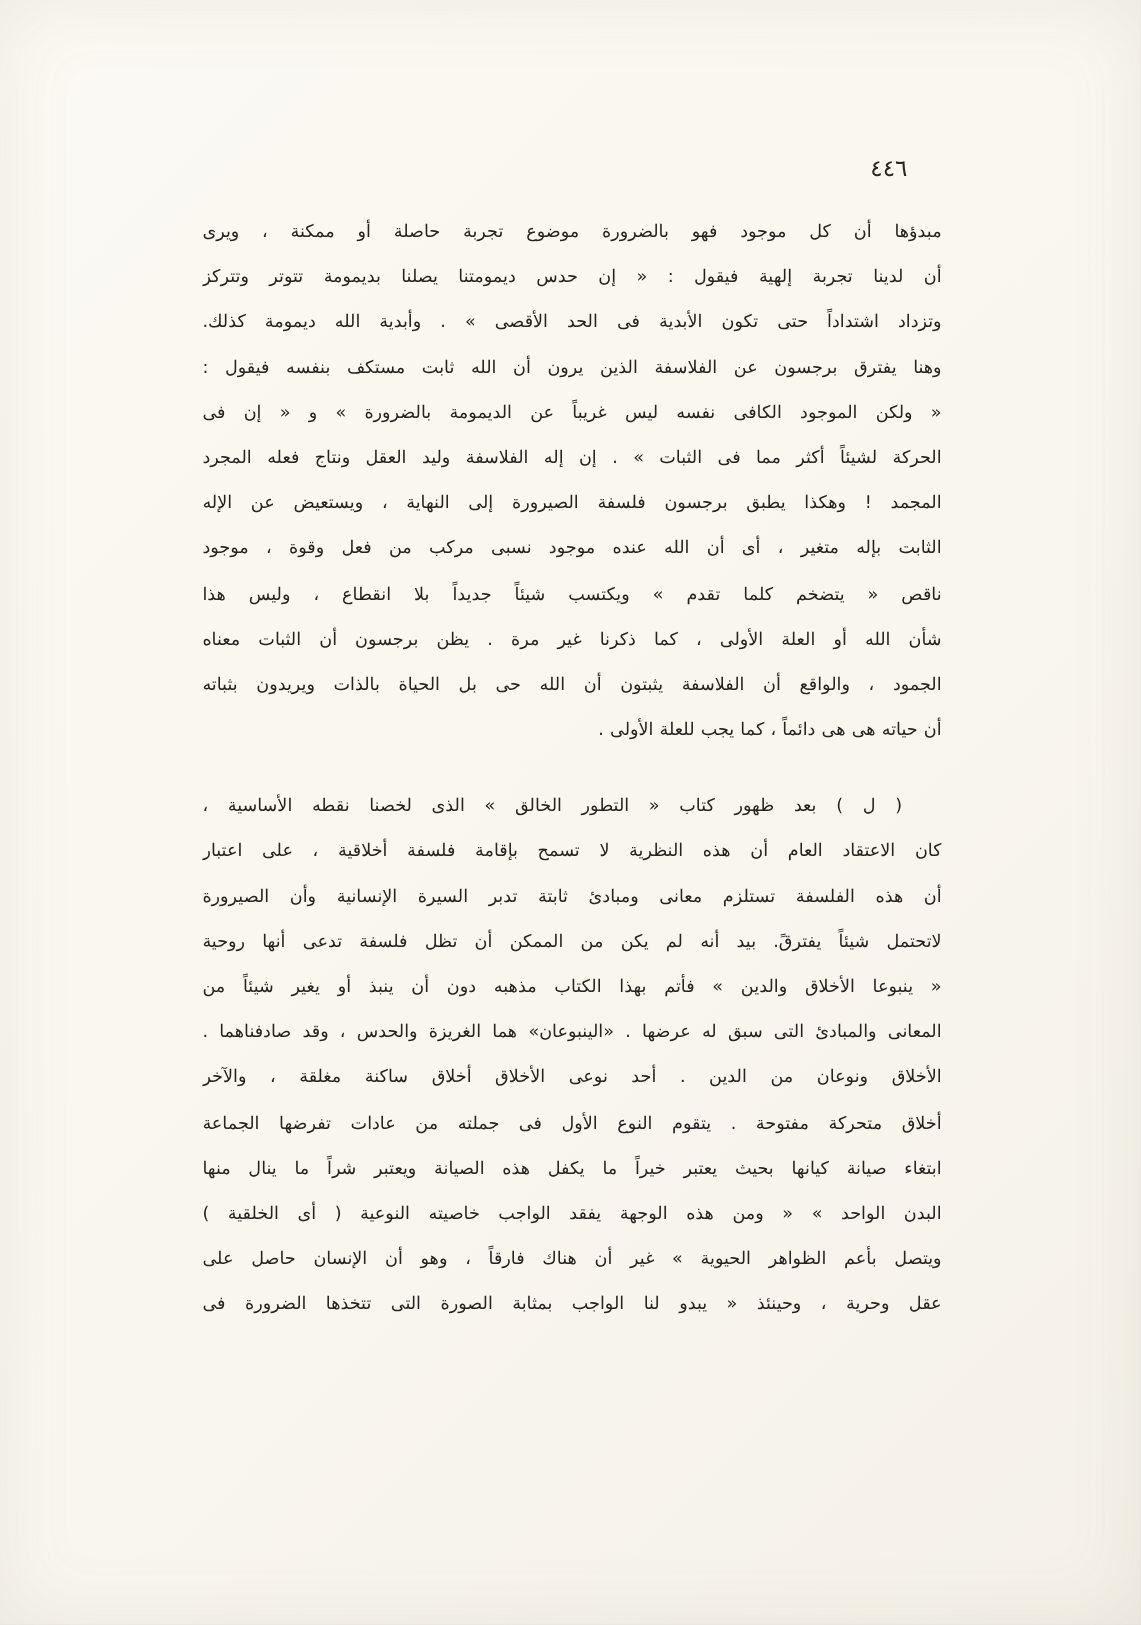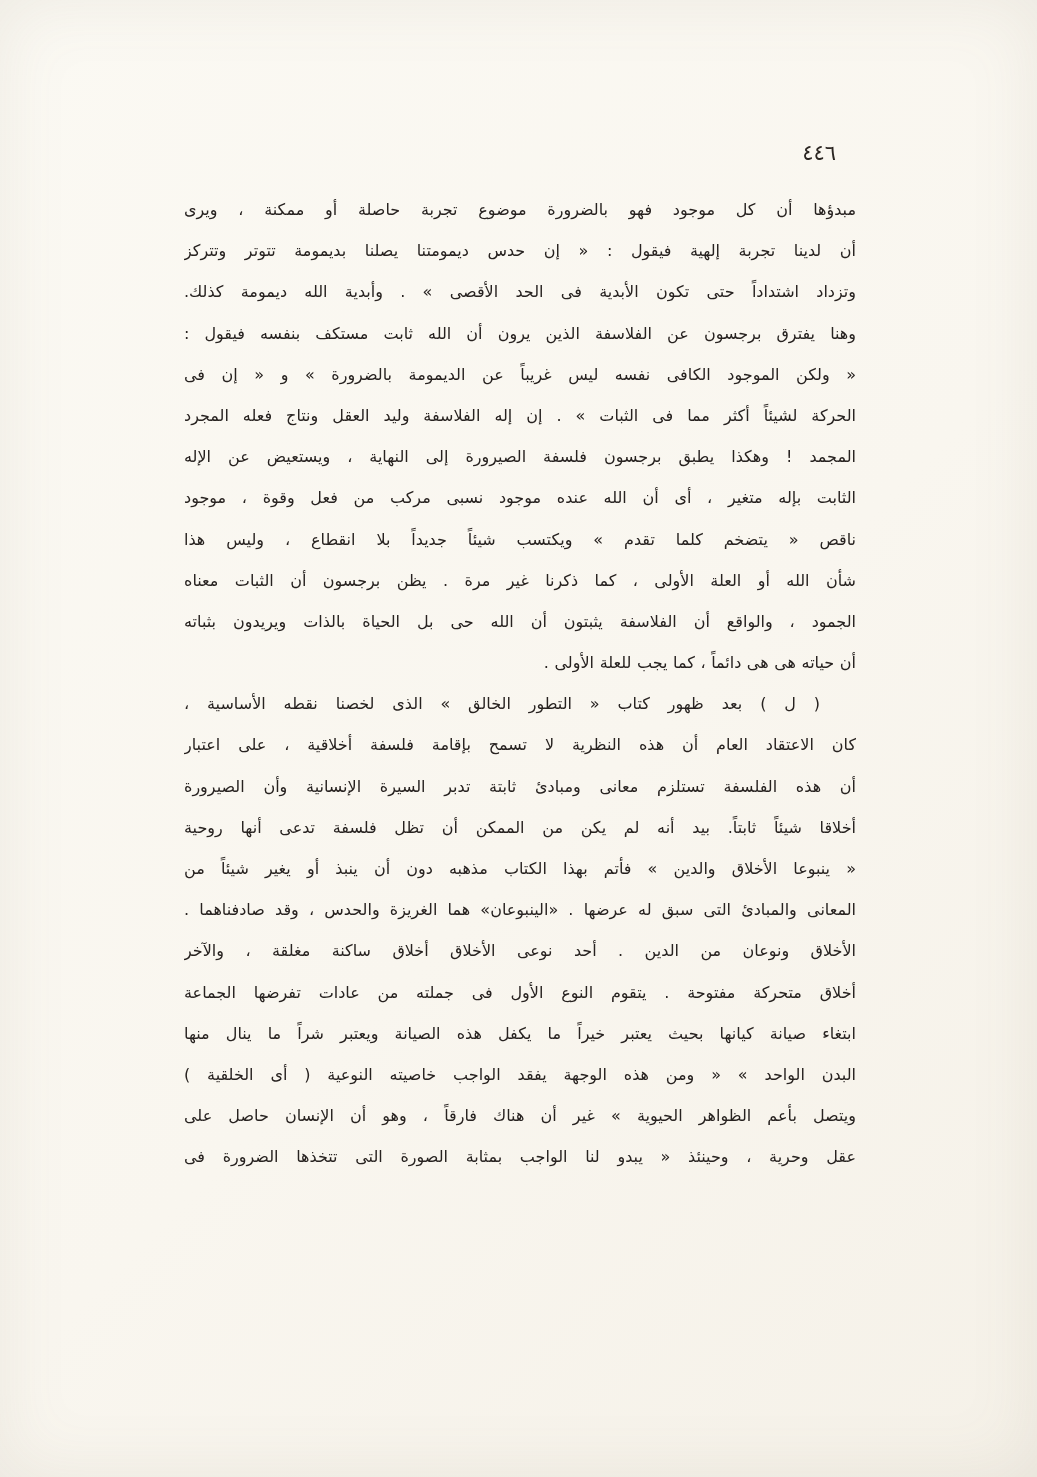--- a/index.html
+++ b/index.html
@@ -17,21 +17,21 @@
     width: 1037px;
     height: 1477px;
     background: linear-gradient(135deg, #fbf9f3 0%, #f9f6ef 55%, #f5f1e8 100%);
     box-shadow: inset 0 0 70px rgba(120,110,90,0.10);
     color: #272220;
     overflow: hidden;
   }
   .page-number {
     position: absolute;
     top: 141px;
-    right: 201px;
+    right: 212px;
     font-size: 21px;
     letter-spacing: 1.5px;
     color: #2b2622;
   }
   .text-block {
     position: absolute;
     top: 189px;
     right: 181px;
     width: 672px;
     direction: rtl;
@@ -42,20 +42,21 @@
   .line {
     height: 41.2px;
     line-height: 41.2px;
     overflow: hidden;
     text-align: justify;
     text-align-last: justify;
     word-spacing: 0.5px;
   }
   .line.indent {
     text-indent: 36px;
+    margin-top: 28px;
   }
   .line.end {
     text-align: left;
     text-align-last: right;
   }
 </style>
 </head>
 <body>
 
 <div class="page">
@@ -69,21 +70,21 @@
       <div class="line">الحركة لشيئاً أكثر مما فى الثبات » . إن إله الفلاسفة وليد العقل ونتاج فعله المجرد</div>
       <div class="line">المجمد ! وهكذا يطبق برجسون فلسفة الصيرورة إلى النهاية ، ويستعيض عن الإله</div>
       <div class="line">الثابت بإله متغير ، أى أن الله عنده موجود نسبى مركب من فعل وقوة ، موجود</div>
       <div class="line">ناقص « يتضخم كلما تقدم » ويكتسب شيئاً جديداً بلا انقطاع ، وليس هذا</div>
       <div class="line">شأن الله أو العلة الأولى ، كما ذكرنا غير مرة . يظن برجسون أن الثبات معناه</div>
       <div class="line">الجمود ، والواقع أن الفلاسفة يثبتون أن الله حى بل الحياة بالذات ويريدون بثباته</div>
       <div class="line end">أن حياته هى هى دائماً ، كما يجب للعلة الأولى .</div>
       <div class="line indent">( ل ) بعد ظهور كتاب « التطور الخالق » الذى لخصنا نقطه الأساسية ،</div>
       <div class="line">كان الاعتقاد العام أن هذه النظرية لا تسمح بإقامة فلسفة أخلاقية ، على اعتبار</div>
       <div class="line">أن هذه الفلسفة تستلزم معانى ومبادئ ثابتة تدبر السيرة الإنسانية وأن الصيرورة</div>
-      <div class="line">أخلاقا شيئاً ثابتاً. بيد أنه لم يكن من الممكن أن تظل فلسفة تدعى أنها روحية</div>
+      <div class="line">لاتحتمل شيئاً يفترقً. بيد أنه لم يكن من الممكن أن تظل فلسفة تدعى أنها روحية</div>
       <div class="line">« ينبوعا الأخلاق والدين » فأتم بهذا الكتاب مذهبه دون أن ينبذ أو يغير شيئاً من</div>
       <div class="line">المعانى والمبادئ التى سبق له عرضها . «الينبوعان» هما الغريزة والحدس ، وقد صادفناهما .</div>
       <div class="line">الأخلاق ونوعان من الدين . أحد نوعى الأخلاق أخلاق ساكنة مغلقة ، والآخر</div>
       <div class="line">أخلاق متحركة مفتوحة . يتقوم النوع الأول فى جملته من عادات تفرضها الجماعة</div>
       <div class="line">ابتغاء صيانة كيانها بحيث يعتبر خيراً ما يكفل هذه الصيانة ويعتبر شراً ما ينال منها</div>
       <div class="line">البدن الواحد » « ومن هذه الوجهة يفقد الواجب خاصيته النوعية ( أى الخلقية )</div>
       <div class="line">ويتصل بأعم الظواهر الحيوية » غير أن هناك فارقاً ، وهو أن الإنسان حاصل على</div>
       <div class="line">عقل وحرية ، وحينئذ « يبدو لنا الواجب بمثابة الصورة التى تتخذها الضرورة فى</div>
     </div>
 </div>

